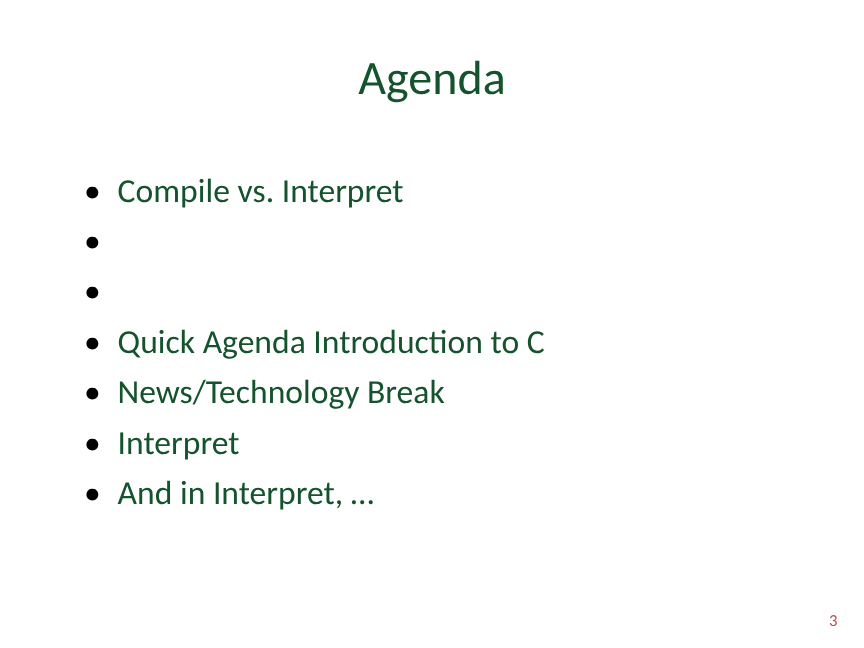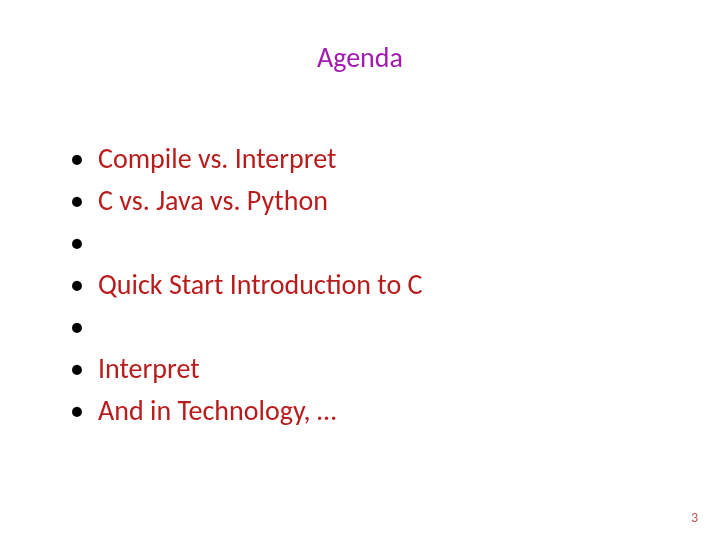--- a/index.html
+++ b/index.html
@@ -9,23 +9,23 @@
     width: 720px;
     height: 540px;
     background: #fff;
   }
   .title {
     position: absolute;
     top: 40px;
     left: 0;
     width: 100%;
     text-align: center;
-    font-size: 28px;
+    font-size: 40px;
     font-weight: 400;
-    color: #a21caf;
+    color: #14532d;
   }
   .content {
     position: absolute;
     top: 140px;
     left: 70px;
     right: 60px;
   }
   .bullet-row {
     display: flex;
     align-items: flex-start;
@@ -35,21 +35,21 @@
     width: 28px;
     flex: 0 0 28px;
     font-size: 28px;
     line-height: 38px;
     color: #000;
     text-align: left;
   }
   .item-text {
     font-size: 28px;
     line-height: 38px;
-    color: #b91c1c;
+    color: #14532d;
   }
   .page-number {
     position: absolute;
     bottom: 14px;
     right: 22px;
     font-size: 14px;
     color: #c0504d;
   }
 </style>
 </head>
@@ -58,36 +58,36 @@
 <div class="slide">
   <h1 class="title">Agenda</h1>
 
   <div class="content">
     <div class="bullet-row">
       <span class="marker">•</span>
       <span class="item-text">Compile vs. Interpret</span>
     </div>
     <div class="bullet-row">
       <span class="marker">•</span>
-      <span class="item-text">C vs. Java vs. Python</span>
     </div>
     <div class="bullet-row">
       <span class="marker">•</span>
     </div>
     <div class="bullet-row">
       <span class="marker">•</span>
-      <span class="item-text">Quick Start Introduction to C</span>
+      <span class="item-text">Quick Agenda Introduction to C</span>
     </div>
     <div class="bullet-row">
       <span class="marker">•</span>
+      <span class="item-text">News/Technology Break</span>
     </div>
     <div class="bullet-row">
       <span class="marker">•</span>
       <span class="item-text">Interpret</span>
     </div>
     <div class="bullet-row">
       <span class="marker">•</span>
-      <span class="item-text">And in Technology, …</span>
+      <span class="item-text">And in Interpret, …</span>
     </div>
   </div>
 
   <div class="page-number">3</div>
 </div>
 
 </body></html>

